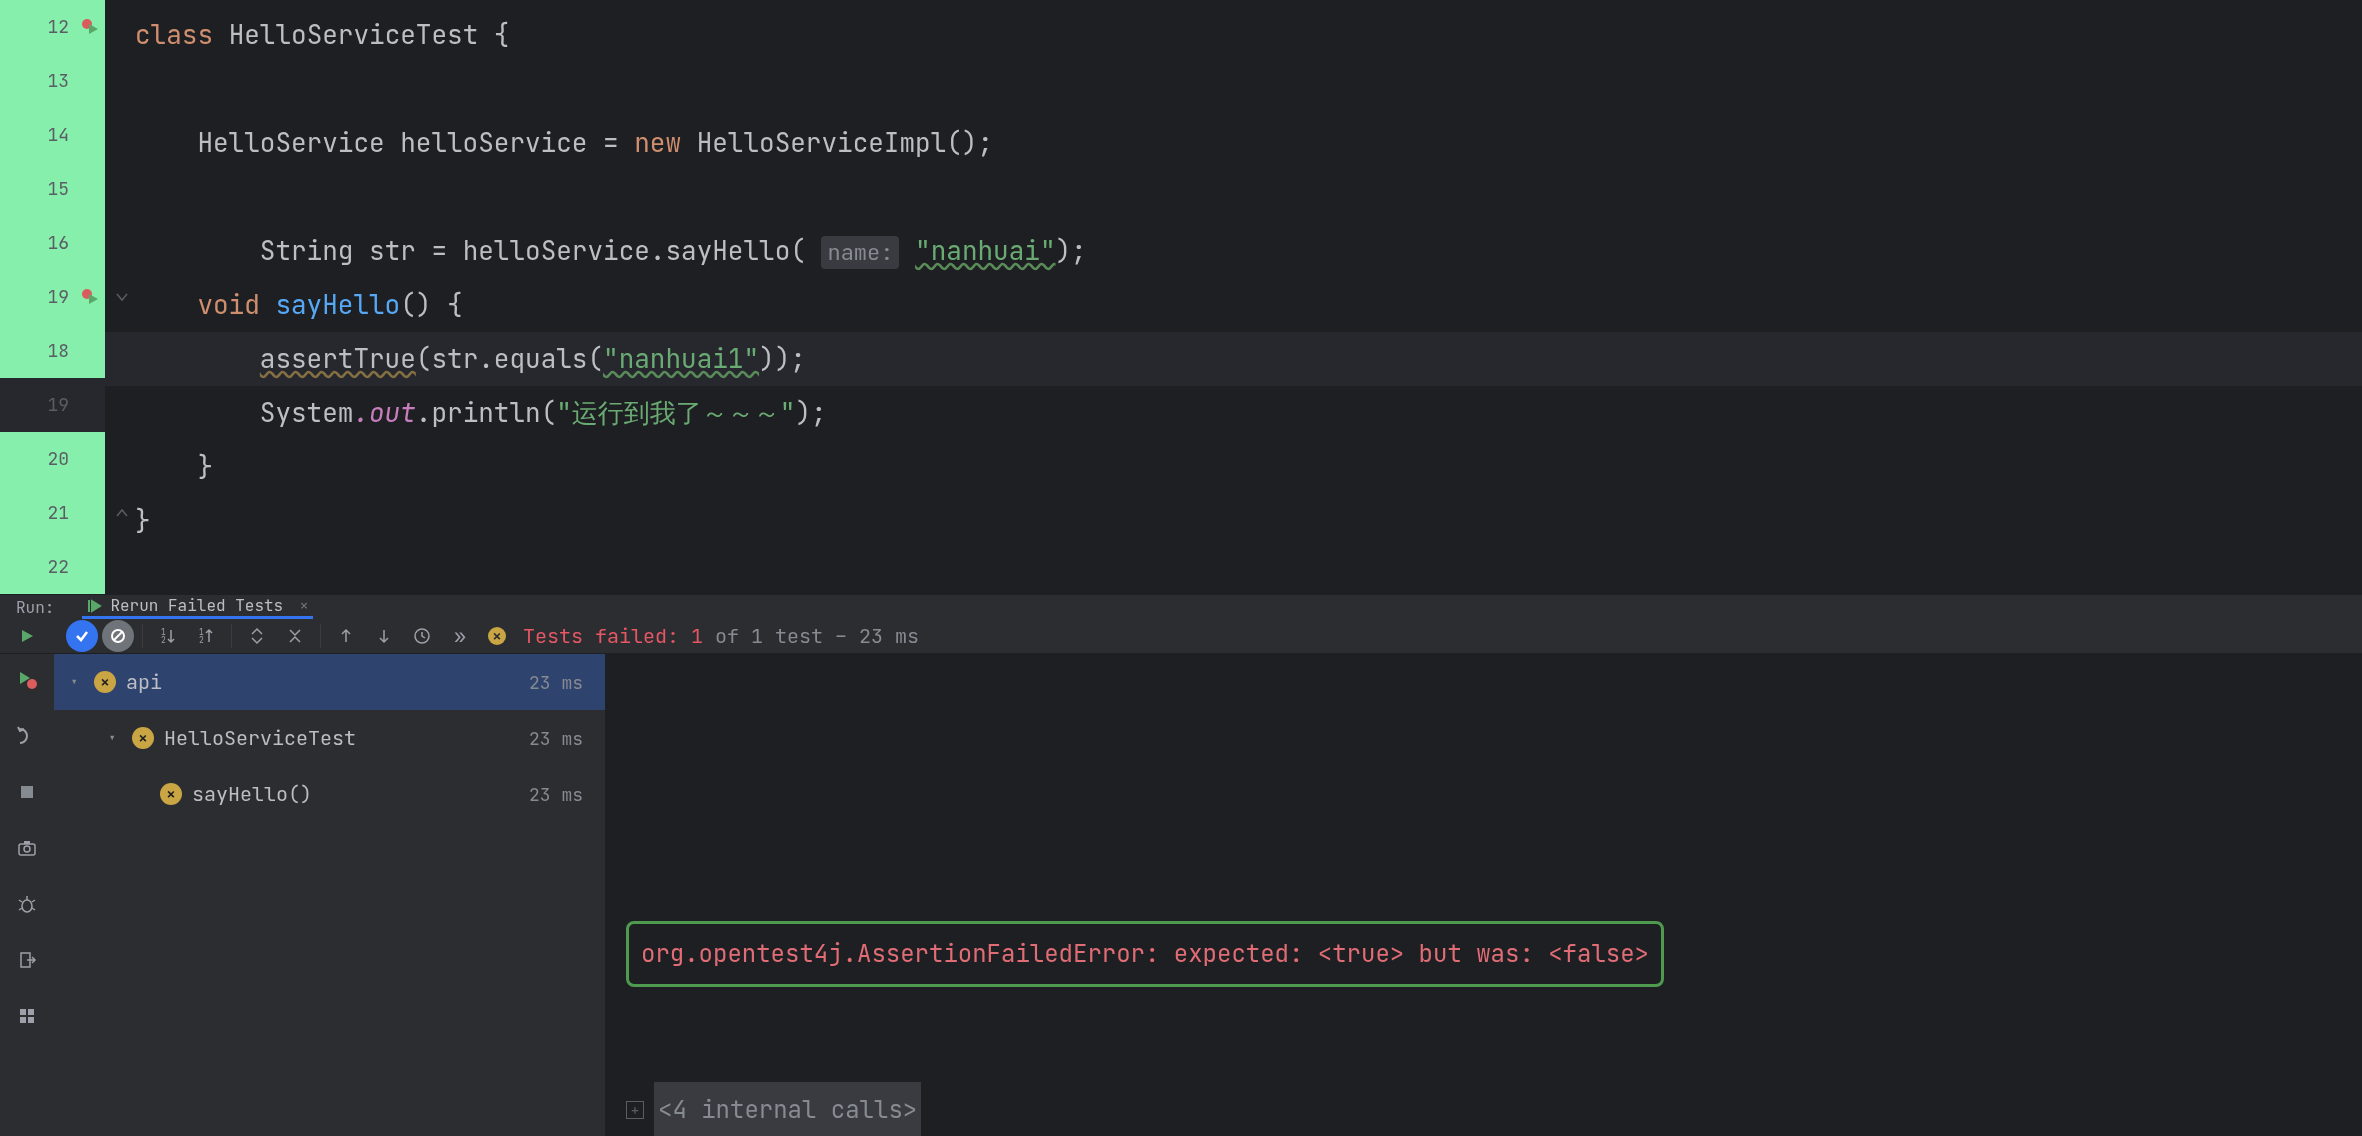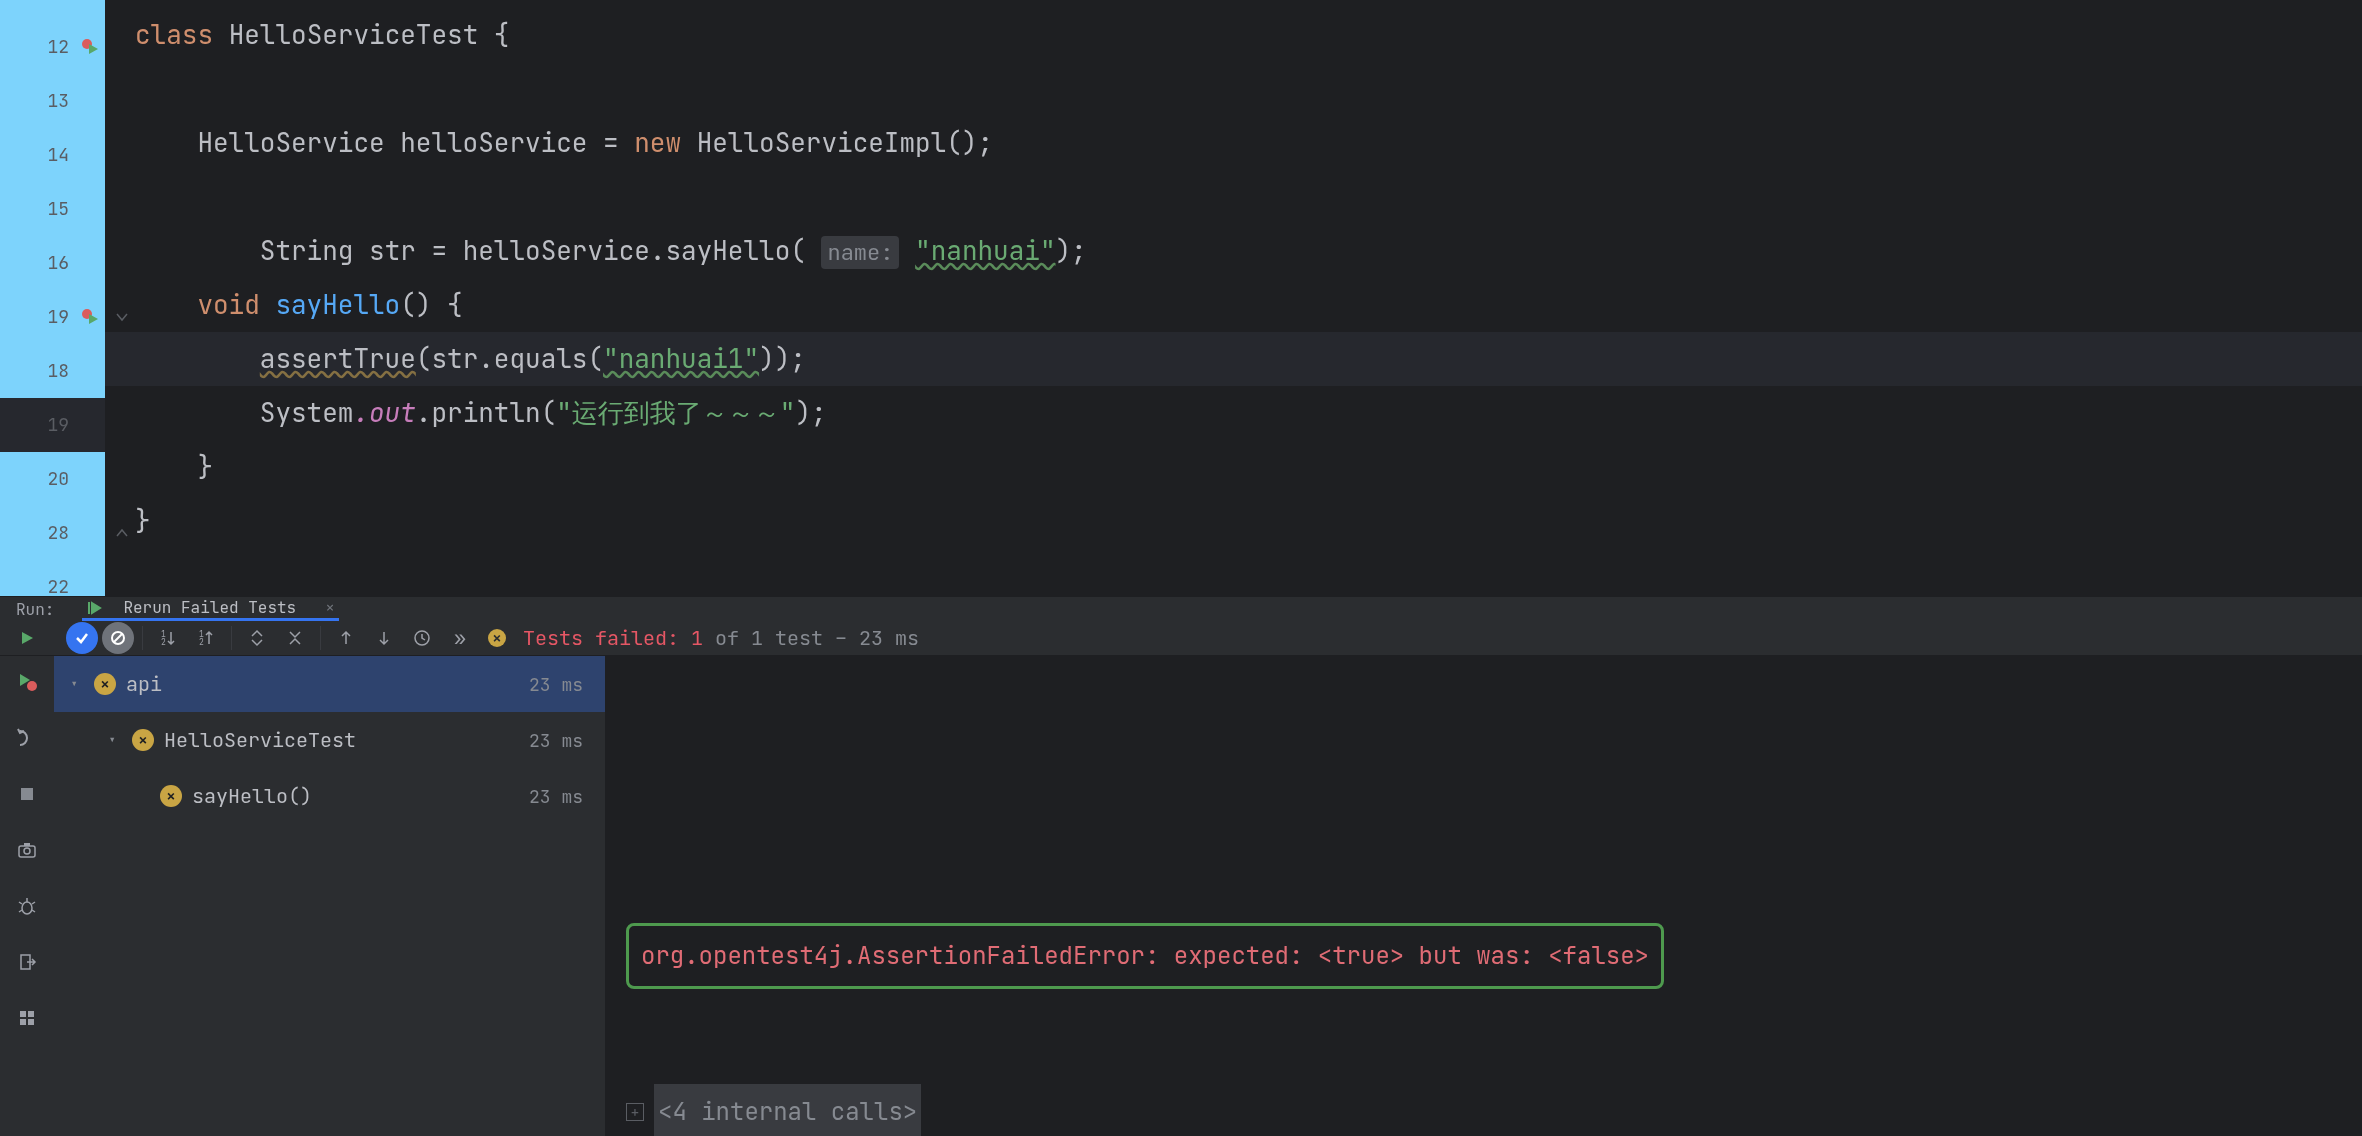--- a/index.html
+++ b/index.html
@@ -17,25 +17,25 @@
   
   .editor {
     background: #1e1f22;
     height: 596px;
     display: flex;
     position: relative;
   }
   .gutter {
     width: 105px;
     flex-shrink: 0;
-    background: #7dd3fc;
+    background: #86efac;
     color: #5a5d63;
     font-size: 18px;
     text-align: right;
-    padding-top: 20px;
+    padding-top: 0;
   }
   .gutter-line {
     height: 54px;
     line-height: 54px;
     padding-right: 36px;
     position: relative;
   }
   .run-icon {
     position: absolute;
     right: 6px;
@@ -84,21 +84,21 @@
     align-items: center;
     padding-left: 16px;
     font-size: 16px;
     color: #9da0a8;
     border-top: 1px solid #1e1f22;
   }
   .run-tab {
     margin-left: 28px;
     display: flex;
     align-items: center;
-    gap: 21px;
+    gap: 8px;
     color: #bcbec4;
     border-bottom: 3px solid #3574f0;
     height: 100%;
     padding: 0 4px;
   }
   .run-tab .close { color: #6f737a; margin-left: 8px;}
   
   .run-toolbar {
     height: 48px;
     background: #2b2d30;
@@ -232,21 +232,21 @@
       <span class="fold-icon">
         <svg width="14" height="14" viewBox="0 0 14 14">
             <path d="M2 4 L7 10 L12 4" stroke="#5a5d63" stroke-width="1.5" fill="none"></path>
           </svg>
       </span>
     </div>
     <div class="gutter-line"><span>18</span></div>
     <div class="gutter-line hl-line"><span>19</span></div>
     <div class="gutter-line"><span>20</span></div>
     <div class="gutter-line">
-      <span>28</span>
+      <span>21</span>
       <span class="fold-icon">
         <svg width="14" height="14" viewBox="0 0 14 14">
             <path d="M2 10 L7 4 L12 10" stroke="#5a5d63" stroke-width="1.5" fill="none"></path>
           </svg>
       </span>
     </div>
     <div class="gutter-line"><span>22</span></div>
   </div>
   <div class="code">
     <div class="code-line"><span class="kw">class</span> <span class="classname">HelloServiceTest</span> <span class="paren">{</span></div>

